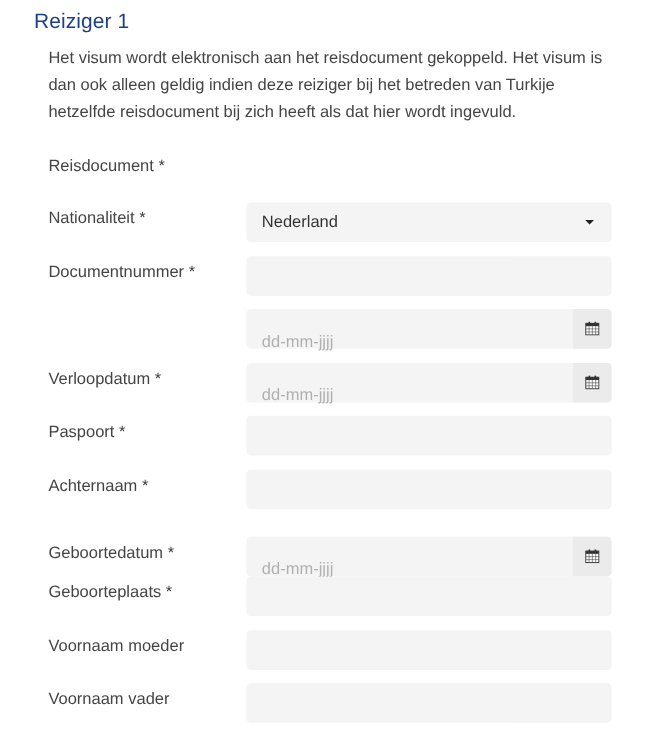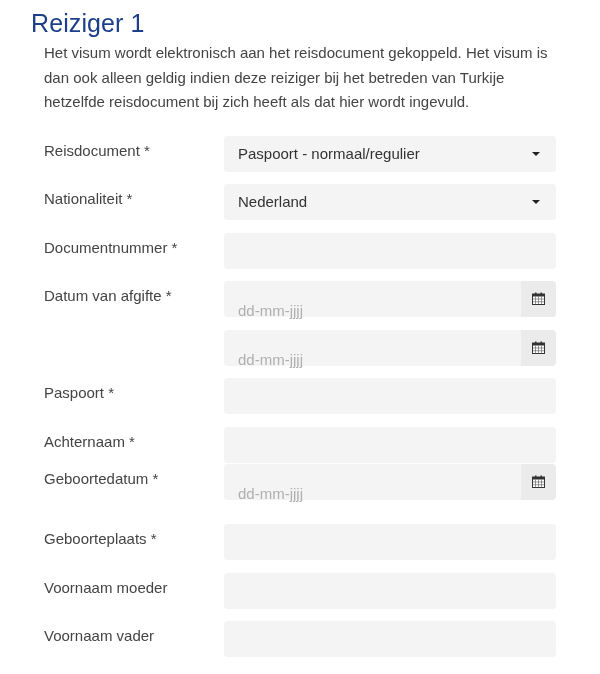--- a/index.html
+++ b/index.html
@@ -1,71 +1,67 @@
 <!DOCTYPE html>
 <html><head>
   <meta charset="utf-8">
   <style>
     html, body { margin: 0; padding: 0; background: #ffffff; }
     body { width: 600px; height: 674px; position: relative; font-family: "Liberation Sans", "DejaVu Sans", sans-serif; overflow: hidden; }
-    .title { position: absolute; left: 31px; top: 9px; font-size: 25px; color: #1d3f8a; font-weight: normal; margin: 0; letter-spacing: 0.1px; }
+    .title { position: absolute; left: 31px; top: 9px; font-size: 19px; color: #1d3f8a; font-weight: normal; margin: 0; letter-spacing: 0.1px; }
     .intro { position: absolute; left: 44px; top: 41px; width: 525px; font-size: 15px; line-height: 24.5px; color: #444444; margin: 0; }
     .row { position: absolute; left: 0; width: 600px; height: 36px; }
     .label { position: absolute; left: 44px; top: 6px; font-size: 15px; color: #444444; }
     .field { position: absolute; left: 224px; top: 0; width: 332px; height: 36px; background: #f4f4f4; border-radius: 4px; box-sizing: border-box; }
     .field .value { position: absolute; left: 14px; top: 9px; font-size: 15px; color: #333333; }
     .field .placeholder { position: absolute; left: 14px; top: 9px; font-size: 15px; color: #b0b0b0; margin-top: 12px; }
     .field .caret { position: absolute; right: 16px; top: 16px; width: 0; height: 0; border-left: 4px solid transparent; border-right: 4px solid transparent; border-top: 4px solid #222; }
     .field .cal-btn { position: absolute; right: 0; top: 0; width: 35px; height: 36px; background: #ebebeb; border-radius: 0 4px 4px 0; }
     .field .cal-btn svg { position: absolute; left: 11px; top: 11px; }
   </style>
 </head>
 <body>
 
 <h2 class="title">Reiziger 1</h2>
 <p class="intro">Het visum wordt elektronisch aan het reisdocument gekoppeld. Het visum is dan ook alleen geldig indien deze reiziger bij het betreden van Turkije hetzelfde reisdocument bij zich heeft als dat hier wordt ingevuld.</p>
 
 <div class="row" style="top:136px">
   <span class="label">Reisdocument *</span>
-  <div class="field">
-    <span class="value">Paspoort - normaal/regulier</span>
-    <span class="caret"></span>
-  </div>
 </div>
 
 <div class="row" style="top:184px">
   <span class="label">Nationaliteit *</span>
   <div class="field">
     <span class="value">Nederland</span>
     <span class="caret"></span>
   </div>
 </div>
 
 <div class="row" style="top:233px">
   <span class="label">Documentnummer *</span>
   <div class="field"></div>
 </div>
 
 <div class="row" style="top:281px">
-  <span class="label">Datum van afgifte *</span>
   <div class="field">
     <span class="placeholder">dd-mm-jjjj</span>
     <span class="cal-btn">
       <svg width="13" height="13" viewBox="0 0 13 13">
         <rect x="0.5" y="2" width="12" height="10.5" fill="#fff" stroke="#333" stroke-width="1"></rect>
         <rect x="0.5" y="2" width="12" height="2.5" fill="#333"></rect>
         <rect x="3" y="0.5" width="1.5" height="3" fill="#333"></rect>
         <rect x="8.5" y="0.5" width="1.5" height="3" fill="#333"></rect>
         <path d="M3.5 4.5V12.5M6.5 4.5V12.5M9.5 4.5V12.5M0.5 7H12.5M0.5 9.75H12.5" stroke="#555" stroke-width="0.6"></path>
       </svg>
     </span>
   </div>
 </div>
 
 <div class="row" style="top:330px">
+  <span class="label">Verloopdatum *</span>
   <div class="field">
     <span class="placeholder">dd-mm-jjjj</span>
     <span class="cal-btn">
       <svg width="13" height="13" viewBox="0 0 13 13">
         <rect x="0.5" y="2" width="12" height="10.5" fill="#fff" stroke="#333" stroke-width="1"></rect>
         <rect x="0.5" y="2" width="12" height="2.5" fill="#333"></rect>
         <rect x="3" y="0.5" width="1.5" height="3" fill="#333"></rect>
         <rect x="8.5" y="0.5" width="1.5" height="3" fill="#333"></rect>
         <path d="M3.5 4.5V12.5M6.5 4.5V12.5M9.5 4.5V12.5M0.5 7H12.5M0.5 9.75H12.5" stroke="#555" stroke-width="0.6"></path>
       </svg>
@@ -76,21 +72,21 @@
 <div class="row" style="top:378px">
   <span class="label">Paspoort *</span>
   <div class="field"></div>
 </div>
 
 <div class="row" style="top:427px">
   <span class="label">Achternaam *</span>
   <div class="field"></div>
 </div>
 
-<div class="row" style="top:464px">
+<div class="row" style="top:488px">
   <span class="label">Geboortedatum *</span>
   <div class="field">
     <span class="placeholder">dd-mm-jjjj</span>
     <span class="cal-btn">
       <svg width="13" height="13" viewBox="0 0 13 13">
         <rect x="0.5" y="2" width="12" height="10.5" fill="#fff" stroke="#333" stroke-width="1"></rect>
         <rect x="0.5" y="2" width="12" height="2.5" fill="#333"></rect>
         <rect x="3" y="0.5" width="1.5" height="3" fill="#333"></rect>
         <rect x="8.5" y="0.5" width="1.5" height="3" fill="#333"></rect>
         <path d="M3.5 4.5V12.5M6.5 4.5V12.5M9.5 4.5V12.5M0.5 7H12.5M0.5 9.75H12.5" stroke="#555" stroke-width="0.6"></path>

